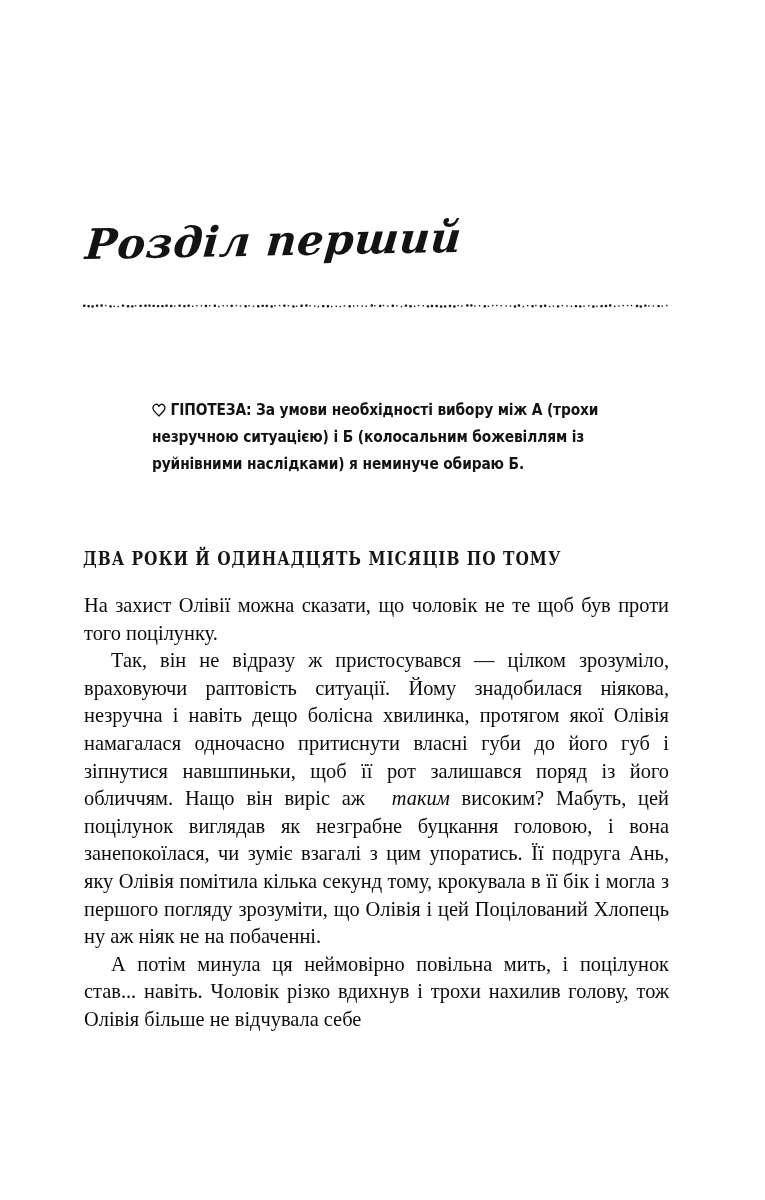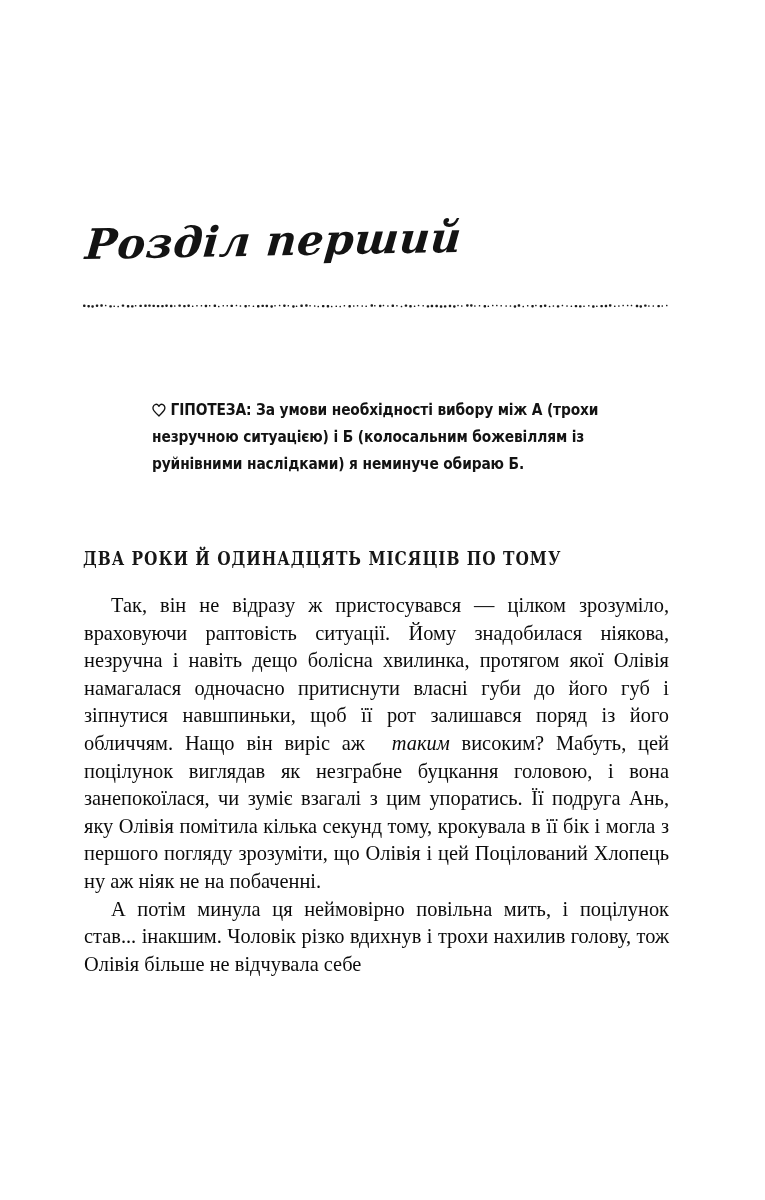--- a/index.html
+++ b/index.html
@@ -272,17 +272,18 @@
     <span class="heart-icon">
       <svg viewBox="0 0 24 22" aria-hidden="true">
         <path d="M12 20.5 C10.6 19.1 4.2 14.4 2.4 10.6 C0.8 7.3 2.1 3.4 5.4 2.3 C7.8 1.5 10.3 2.6 11.6 4.7 C11.7 4.9 12.2 4.9 12.3 4.7 C13.7 2.5 16.4 1.4 18.8 2.4 C21.9 3.7 22.9 7.4 21.4 10.5 C19.7 14.2 13.5 19.0 12 20.5 Z" fill="none" stroke="#141414" stroke-width="2.3" stroke-linejoin="round" stroke-linecap="round"></path>
       </svg>
     </span><span>ГІПОТЕЗА: За умови необхідності вибору між А (трохи незручною ситуацією) і Б (колосальним божевіллям із руйнівними наслідками) я неминуче обираю Б.</span>
   </div>
 
   <div class="subheading">ДВА РОКИ Й ОДИНАДЦЯТЬ МІСЯЦІВ ПО ТОМУ</div>
 
   <div class="body-copy">
+    <p>На захист Олівії можна сказати, що чоловік не те щоб був проти того поцілунку.</p>
     <p class="indented"><span>Так, він не відразу ж пристосувався — цілком зрозуміло, враховуючи раптовість ситуації. Йому знадобилася ніякова, незручна і навіть дещо болісна хвилинка, протягом якої Олівія намагалася одночасно притиснути власні губи до його губ і зіпнутися навшпиньки, щоб її рот залишався поряд із його обличчям. Нащо він виріс аж </span><em>таким</em><span> високим? Мабуть, цей поцілунок виглядав як незграбне буцкання головою, і вона занепокоїлася, чи зуміє взагалі з цим упоратись. Її подруга Ань, яку Олівія помітила кілька секунд тому, крокувала в її бік і могла з першого погляду зрозуміти, що Олівія і цей Поцілований Хлопець ну аж ніяк не на побаченні.</span></p>
-    <p class="indented last-para">А потім минула ця неймовірно повільна мить, і поцілунок став... інакшим. Чоловік різко вдихнув і трохи нахилив голову, тож Олівія більше не відчувала себе</p>
+    <p class="indented last-para">А потім минула ця неймовірно повільна мить, і поцілунок став... навіть. Чоловік різко вдихнув і трохи нахилив голову, тож Олівія більше не відчувала себе</p>
   </div>
 
 </div>
 
 </body></html>

